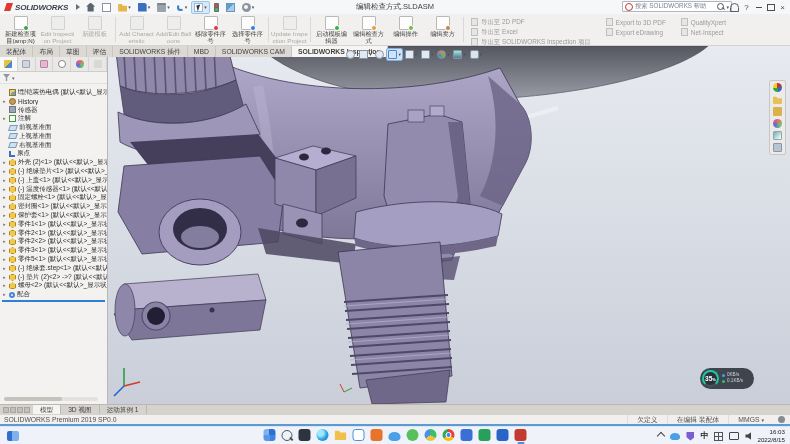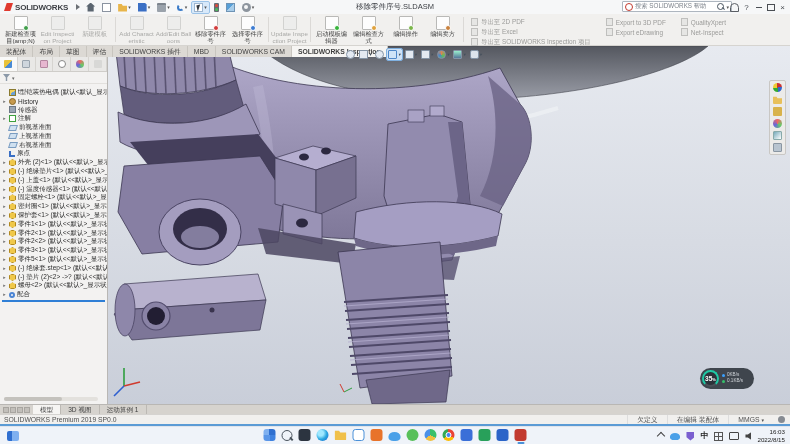--- a/index.html
+++ b/index.html
@@ -5,21 +5,21 @@
   html,body{margin:0;padding:0}
   .screen{position:relative;width:790px;height:444px;overflow:hidden;background:#fff;
           font-family:"Liberation Sans",sans-serif;-webkit-font-smoothing:antialiased}
   .abs{position:absolute}
 
   
   .titlebar{left:0;top:0;width:790px;height:14px;background:#f6f7f8;border-bottom:1px solid #e2e3e5;
             display:flex;align-items:center;font-size:8px;color:#333}
   .logo{display:flex;align-items:center;gap:2px;padding:0 4px}
   .logo-mark{width:9px;height:8px;background:#e03a2f;clip-path:polygon(0 100%,30% 0,100% 0,70% 100%)}
-  .brand{font-weight:bold;color:#3c3f44;font-size:8px;letter-spacing:-.2px}
+  .brand{font-weight:bold;font-style:italic;color:#3c3f44;font-size:8px;letter-spacing:-.2px}
   .flyout{width:0;height:0;border-left:4px solid #6b6f75;border-top:3px solid transparent;border-bottom:3px solid transparent;margin:0 4px}
   .qt{display:flex;align-items:center;gap:3px}
   .qbtn{display:flex;align-items:center;padding:1px 2px;border-radius:1px}
   .qbtn.act{background:#d8e9fa;outline:1px solid #9cc3e8}
   .qi{width:9px;height:9px;display:inline-block;box-sizing:border-box}
   .qi-home{background:#5a6570;clip-path:polygon(50% 0,100% 45%,84% 45%,84% 100%,16% 100%,16% 45%,0 45%)}
   .qi-new-document{background:#fff;border:1px solid #8a93a0}
   .qi-open{background:#e8b54a;clip-path:polygon(0 18%,40% 18%,52% 35%,100% 35%,100% 100%,0 100%)}
   .qi-save{background:#3a6fc4;clip-path:polygon(0 0,78% 0,100% 22%,100% 100%,0 100%)}
   .qi-print{background:#9aa2ab;border-radius:1px;border-top:2px solid #7d858e}
@@ -226,21 +226,21 @@
           <span class="qi qi-rebuild"></span>
         </span>
         <span class="qbtn">
           <span class="qi qi-display-settings"></span>
         </span>
         <span class="qbtn">
           <span class="qi qi-options"></span>
           <span class="qdrop">▾</span>
         </span>
       </div>
-    <div class="doc-title">移除零件序号.SLDASM</div>
+    <div class="doc-title">编辑检查方式.SLDASM</div>
     <div class="searchbox">
       <span class="sw-badge"></span>
       <span class="search-text">搜索 SOLIDWORKS 帮助</span>
       <span class="mag"></span>
       <span class="sdrop">▾</span>
     </div>
     <div class="winctl">
       <span class="wc">
           <i class="wc-user"></i>
         </span>

